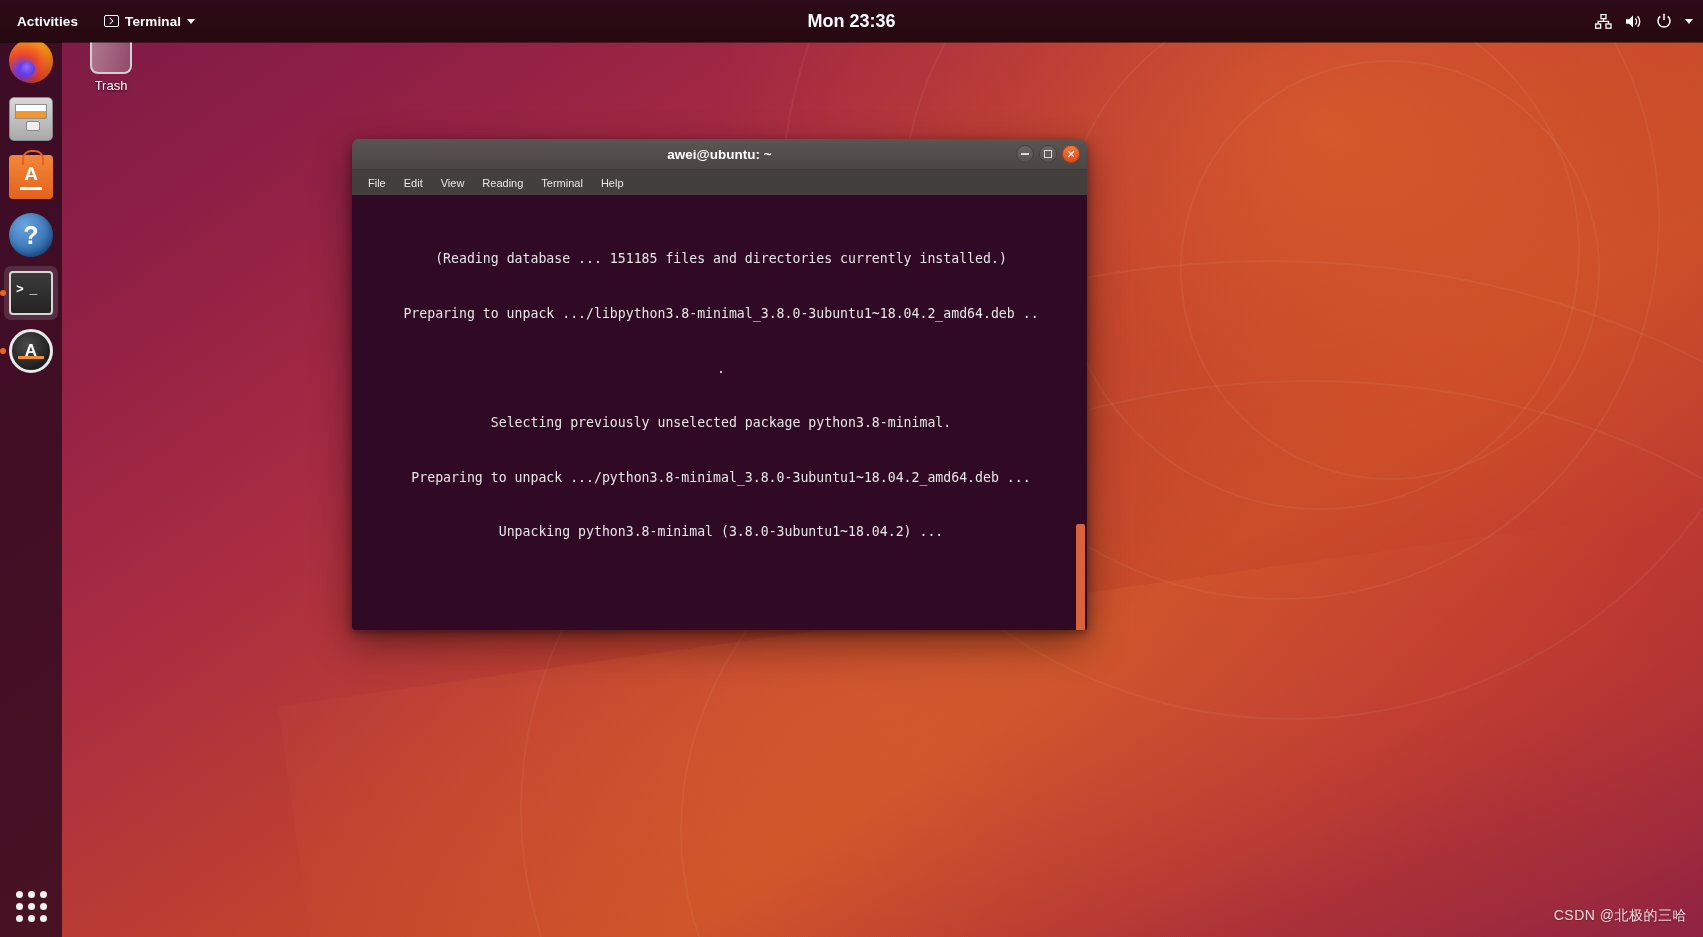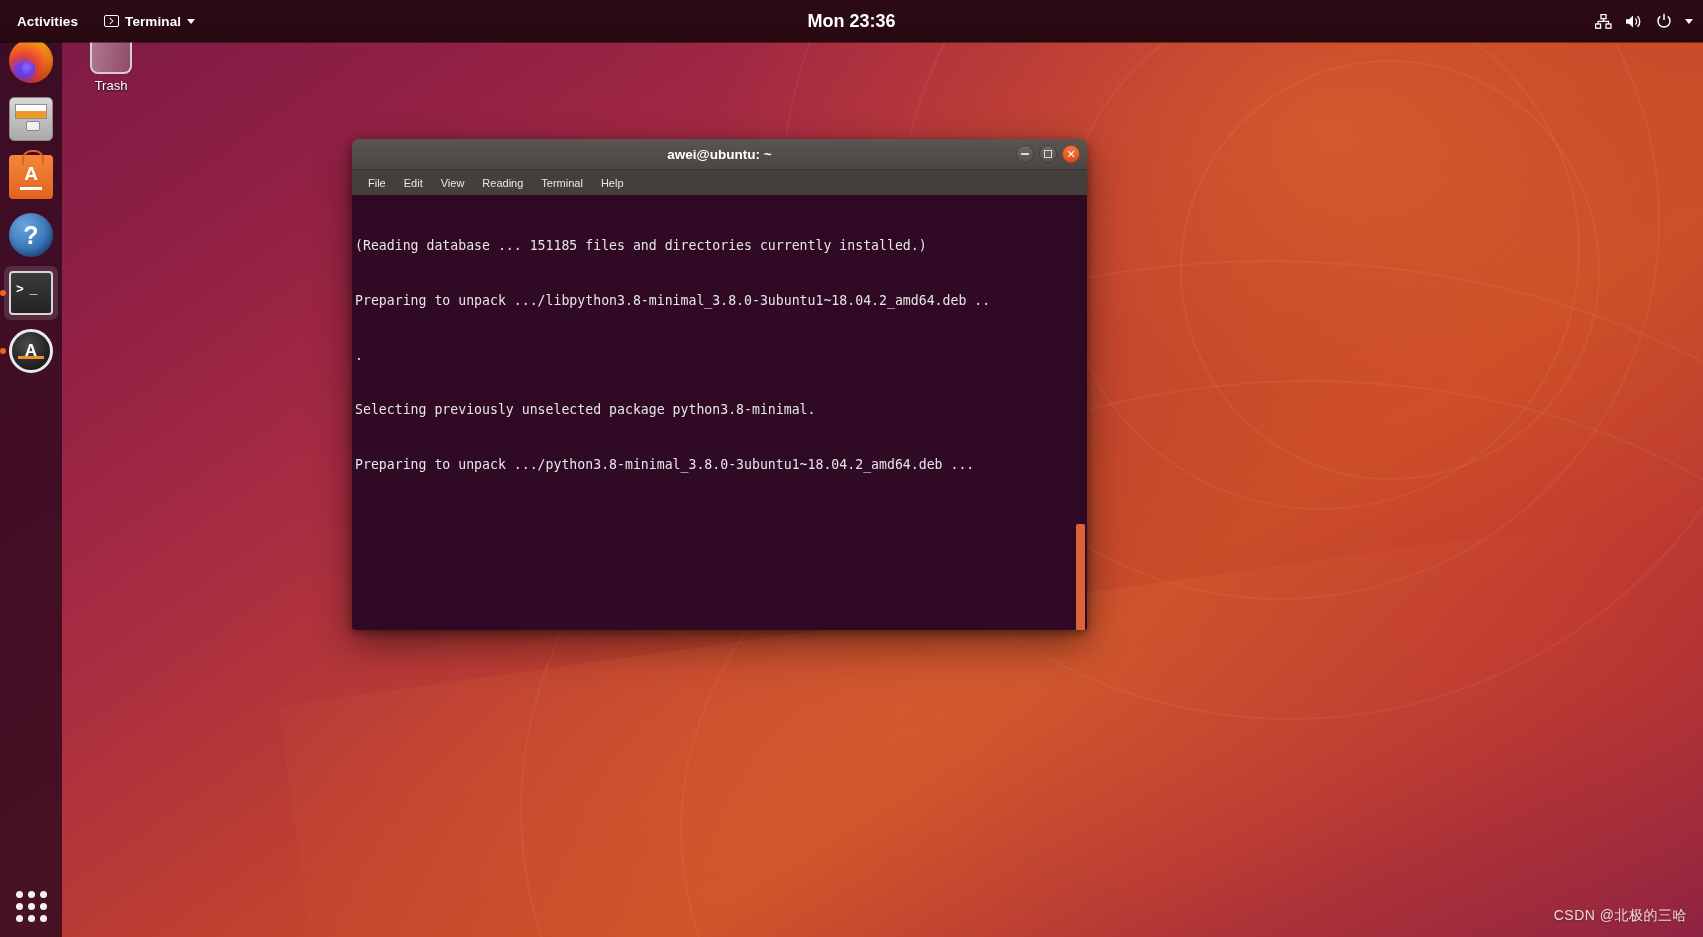--- a/index.html
+++ b/index.html
@@ -239,22 +239,23 @@
     padding-left: 9px; gap: 4px;
   }
   #menubar .mi {
     color: #ebe7e5; font-size: 11px; padding: 2px 7px; border-radius: 2px;
   }
 
   #term-body {
     position: relative;
     height: 455px;
     background: #300a24;
-    padding: 6px 0 0 3px;
+    padding: 19px 0 0 3px;
     overflow: hidden;
+    text-align: center;
   }
   #term-text {
     font-family: "DejaVu Sans Mono", "Liberation Mono", monospace;
     font-size: 13.2px;
     line-height: 18.2px;
     color: #e6e6e6;
     white-space: pre;
     letter-spacing: 0px;
   }
   #term-text .ln { display: block; height: 18.2px; }
@@ -396,20 +397,21 @@
       <div class="mi">Help</div>
     </div>
 
     <div id="term-body">
       <div id="term-text">
         <span class="ln">(Reading database ... 151185 files and directories currently installed.)</span>
         <span class="ln">Preparing to unpack .../libpython3.8-minimal_3.8.0-3ubuntu1~18.04.2_amd64.deb ..</span>
         <span class="ln">.</span>
         <span class="ln">Selecting previously unselected package python3.8-minimal.</span>
         <span class="ln">Preparing to unpack .../python3.8-minimal_3.8.0-3ubuntu1~18.04.2_amd64.deb ...</span>
+        <span class="ln">Unpacking python3.8-minimal (3.8.0-3ubuntu1~18.04.2) ...</span>
         
         
         
         
         
         
         
         
         
         

